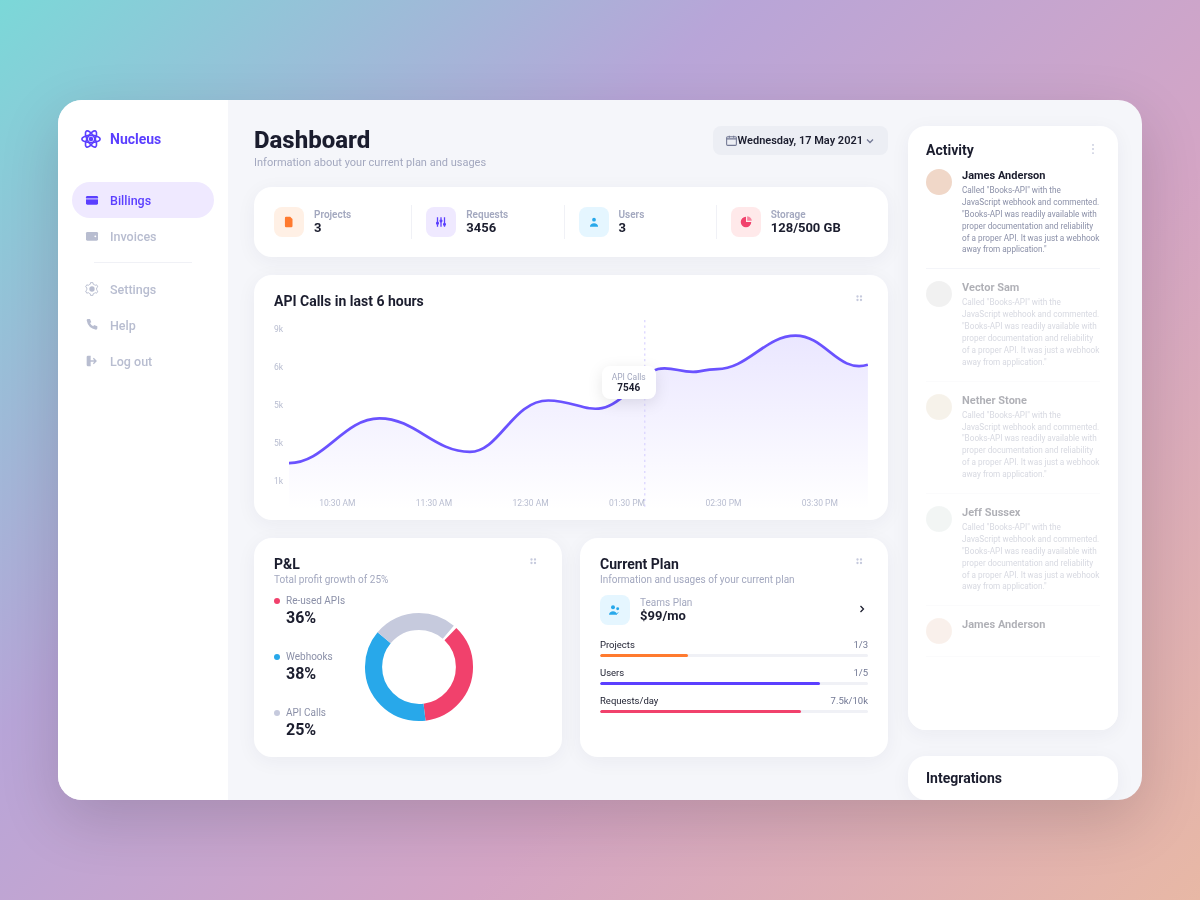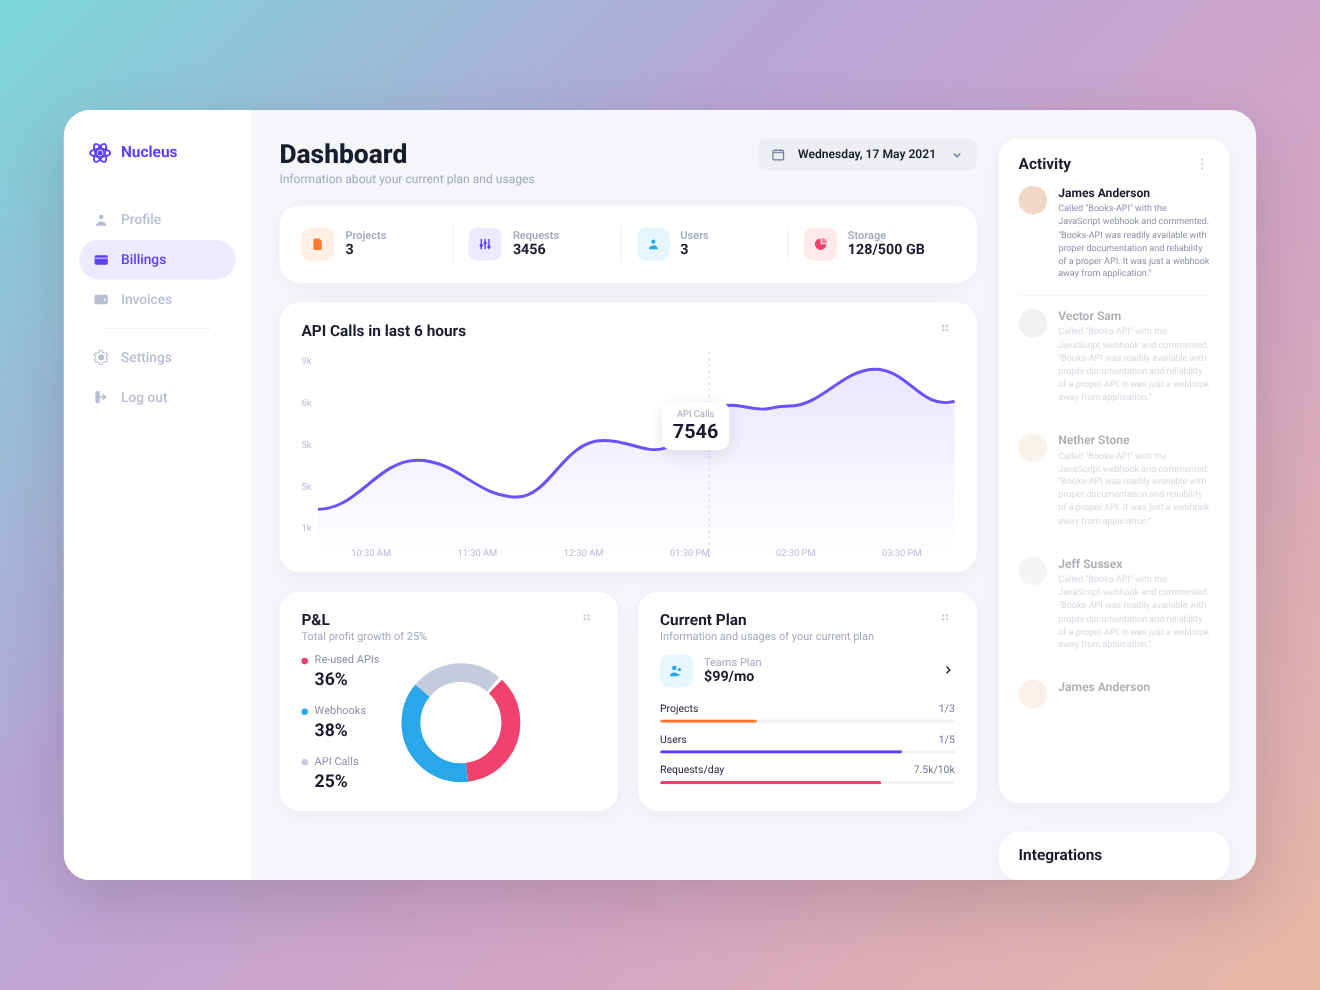--- a/index.html
+++ b/index.html
@@ -24,21 +24,21 @@
   .nav-item .nav-icon { width: 16px; height: 16px; display:flex;align-items:center;justify-content:center; }
   .nav-divider { height: 1px; background: #f0f1f6; margin: 8px 22px; }
   
   .main { flex: 1; padding: 26px 24px 0 26px; overflow: hidden; display: flex; gap: 20px; }
   .main-col { flex: 1; display: flex; flex-direction: column; gap: 18px; min-width: 0; }
   .right-col { width: 210px; display: flex; flex-direction: column; gap: 26px; }
   
   .header { display: flex; justify-content: space-between; align-items: flex-start; }
   .header h1 { font-size: 24px; font-weight: 800; color: #1b1d2e; }
   .header p { font-size: 11px; color: #a3a8bf; margin-top: 2px; }
-  .date-pill { display: flex; align-items: center; gap: 12px; background:#eceef4; border-radius: 8px; padding: 8px 12px; font-size: 11px; color: #1b1d2e; font-weight: 600; cursor:pointer; }
+  .date-pill { display: flex; align-items: center; gap: 0; background:#eceef4; border-radius: 8px; padding: 8px 12px; font-size: 11px; color: #1b1d2e; font-weight: 600; cursor:pointer; }
   .date-pill .cal-icon, .date-pill .chev { width: 13px; height: 13px; display:flex;align-items:center;justify-content:center; color:#727894; }
   
   .card { background: #fff; border-radius: 18px; padding: 18px 20px; box-shadow: 0 4px 20px rgba(40,40,80,.05); }
   .stats-row { display: flex; align-items: center; }
   .stat { flex: 1; display: flex; align-items: center; gap: 10px; border-right: 1px solid #f0f1f6; padding: 2px 14px; }
   .stat:first-child { padding-left: 0; }
   .stat:last-child { border-right: none; }
   .stat-icon { width: 30px; height: 30px; border-radius: 8px; display:flex;align-items:center;justify-content:center; font-size:13px; }
   .stat-icon.orange { background:#fff0e5; color:#ff7a2f; }
   .stat-icon.purple { background:#efe9ff; color:#5b3fff; }
@@ -51,26 +51,26 @@
   .card-head { display:flex; justify-content:space-between; align-items:flex-start; margin-bottom: 10px; }
   .card-title { font-size: 14px; font-weight:700; color:#1b1d2e; }
   .card-sub { font-size: 10px; color:#a3a8bf; margin-top:2px; }
   .card-menu { color:#c6cadd; cursor:pointer; font-size:12px; letter-spacing:1px; }
   .chart-area { position:relative; height: 190px; display:flex; }
   .y-axis { display:flex; flex-direction:column; justify-content:space-between; font-size:8.5px; color:#b8bdd0; padding: 4px 6px 24px 0; }
   .plot { flex:1; position:relative; }
   .x-axis { position:absolute; bottom:2px; left:0; right:0; display:flex; justify-content:space-around; font-size:8.5px; color:#b8bdd0; }
   .tooltip { position:absolute; top:46px; left:54%; background:#fff; border-radius:8px; box-shadow:0 4px 16px rgba(0,0,0,.1); padding:6px 10px; text-align:center; }
   .tooltip .tlbl { font-size:8.5px; color:#a3a8bf; }
-  .tooltip .tval { font-size:18px; font-weight:700; color:#1b1d2e; }
+  .tooltip .tval { font-size:10px; font-weight:700; color:#1b1d2e; }
   
   .bottom-row { display:flex; gap:18px; }
   .bottom-row .card { flex:1; min-width:0; }
   .pnl-body { display:flex; align-items:center; gap:14px; margin-top:8px; }
-  .legend { font-size:10px; color:#1b1d2e; display:flex; flex-direction:column; gap:14px; }
+  .legend { font-size:10px; color:#1b1d2e; display:flex; flex-direction:column; gap:24px; }
   .legend-item { display:flex; flex-direction:column; gap:2px; }
   .legend-row { display:flex; align-items:center; gap:6px; color:#8b90a8; font-size:10px; }
   .legend-dot { width:6px; height:6px; border-radius:50%; }
   .legend-pct { font-weight:700; font-size:16px; color:#1b1d2e; padding-left:12px; }
   .donut { width:120px; height:120px; }
   
   .plan-row { display:flex; align-items:center; gap:10px; margin:8px 0 14px; cursor:pointer; }
   .plan-icon { width:30px; height:30px; border-radius:8px; background:#e5f6ff; color:#28a8ea; display:flex;align-items:center;justify-content:center; font-size:14px; }
   .plan-text .pname { font-size:10px; color:#a3a8bf; }
   .plan-text .pprice { font-size:13px; font-weight:700; color:#1b1d2e; }
@@ -102,29 +102,20 @@
         <svg viewBox="0 0 24 24" width="22" height="22" fill="none" stroke="#5b3fff" stroke-width="1.8">
           <ellipse cx="12" cy="12" rx="10" ry="4"></ellipse>
           <ellipse cx="12" cy="12" rx="10" ry="4" transform="rotate(60 12 12)"></ellipse>
           <ellipse cx="12" cy="12" rx="10" ry="4" transform="rotate(120 12 12)"></ellipse>
           <circle cx="12" cy="12" r="1.6" fill="#5b3fff"></circle>
         </svg>
       </span>
       <span class="logo-text">Nucleus</span>
     </div>
     <ul class="nav" id="nav-list">
-        <li class="nav-item">
-          <span class="nav-icon">
-            <svg viewBox="0 0 24 24" width="16" height="16" fill="currentColor">
-              <circle cx="12" cy="8" r="3.2"></circle>
-              <path d="M5 20c0-3.5 3-6 7-6s7 2.5 7 6"></path>
-            </svg>
-          </span>
-          <span>Profile</span>
-        </li>
         <li class="nav-item active">
           <span class="nav-icon">
             <svg viewBox="0 0 24 24" width="16" height="16" fill="currentColor">
               <rect x="3" y="6" width="18" height="13" rx="2"></rect>
               <rect x="3" y="9" width="18" height="2.5" fill="#fff" opacity=".5"></rect>
             </svg>
           </span>
           <span>Billings</span>
         </li>
         <li class="nav-item">
@@ -139,20 +130,28 @@
         <div class="nav-divider"></div>
         <li class="nav-item">
           <span class="nav-icon">
             <svg viewBox="0 0 24 24" width="16" height="16" fill="currentColor">
               <path d="M12 8a4 4 0 100 8 4 4 0 000-8z"></path>
               <path d="M19.4 13a7.5 7.5 0 000-2l2-1.5-2-3.዆" opacity="0"></path>
               <path d="M19 12a7 7 0 01-.2 1.7l2 1.5-1.8 3.1-2.3-.8a7 7 0 01-2.9 1.7l-.4 2.4h-3.6l-.4-2.4a7 7 0 01-2.9-1.7l-2.3.8L2.4 15l2-1.5A7 7 0 014.2 12c0-.6.1-1.1.2-1.7l-2-1.5L4.2 5.7l2.3.8a7 7 0 012.9-1.7L9.8 2.4h3.6l.4 2.4a7 7 0 012.9 1.7l2.3-.8 1.8 3.1-2 1.5c.1.6.2 1.1.2 1.7z" fill="none" stroke="currentColor" stroke-width="1.4"></path>
             </svg>
           </span>
           <span>Settings</span>
+        </li>
+        <li class="nav-item">
+          <span class="nav-icon">
+            <svg viewBox="0 0 24 24" width="16" height="16" fill="currentColor">
+              <path d="M6 3h3l2 5-2 1a11 11 0 005 5l1-2 5 2v3a2 2 0 01-2 2A17 17 0 014 5a2 2 0 012-2z"></path>
+            </svg>
+          </span>
+          <span>Help</span>
         </li>
         <li class="nav-item">
           <span class="nav-icon">
             <svg viewBox="0 0 24 24" width="16" height="16" fill="currentColor">
               <path d="M10 4h-4a2 2 0 00-2 2v12a2 2 0 002 2h4"></path>
               <path d="M14 8l4 4-4 4M18 12H9" fill="none" stroke="currentColor" stroke-width="2"></path>
             </svg>
           </span>
           <span>Log out</span>
         </li>

